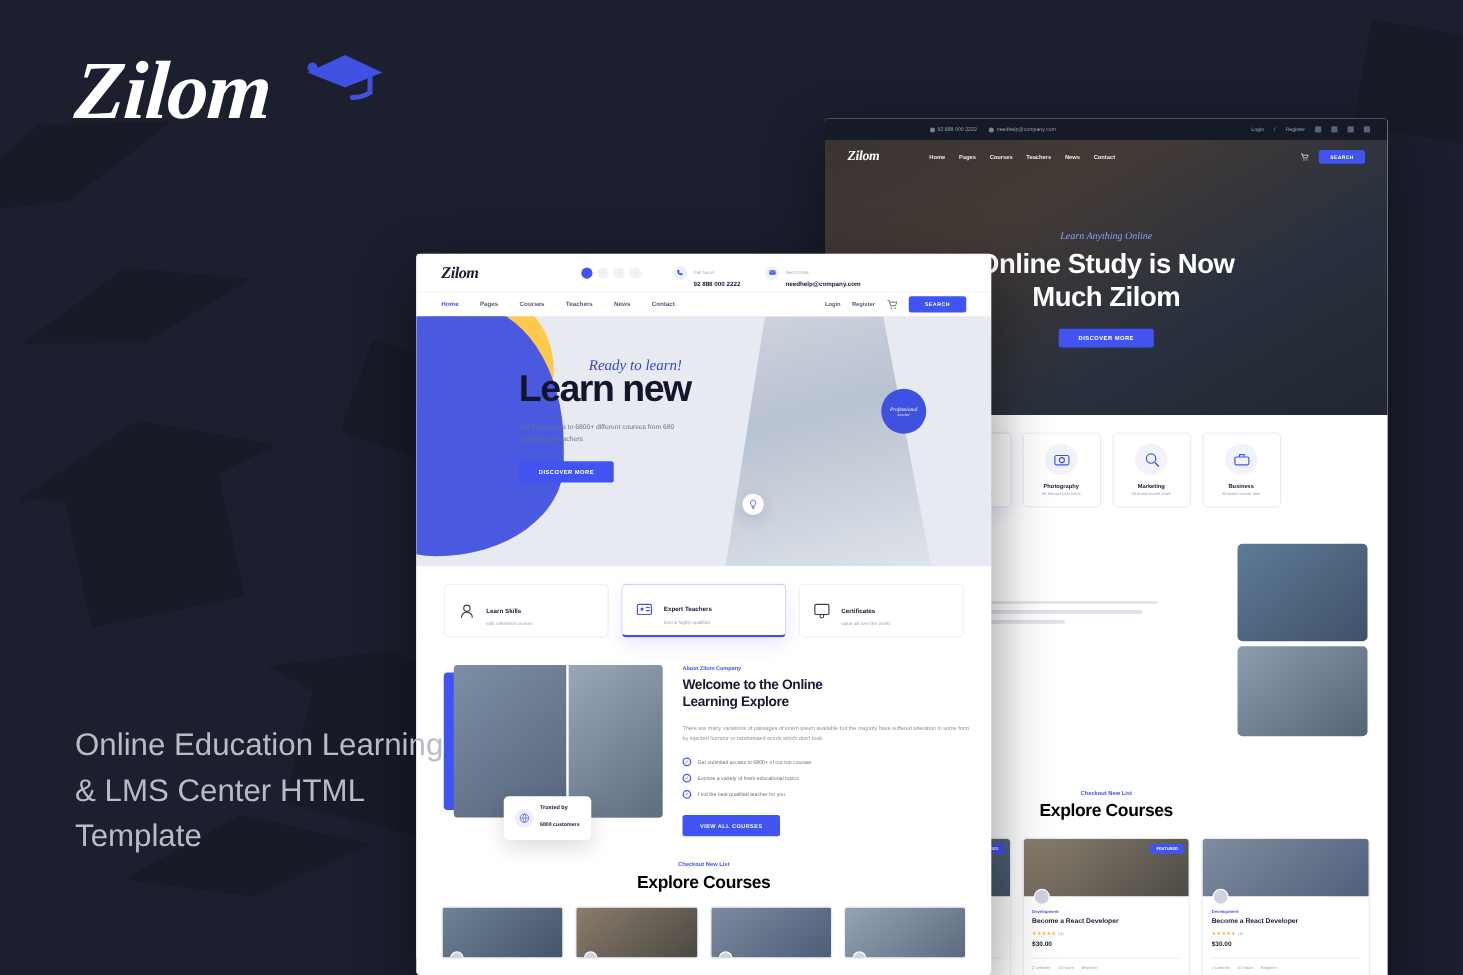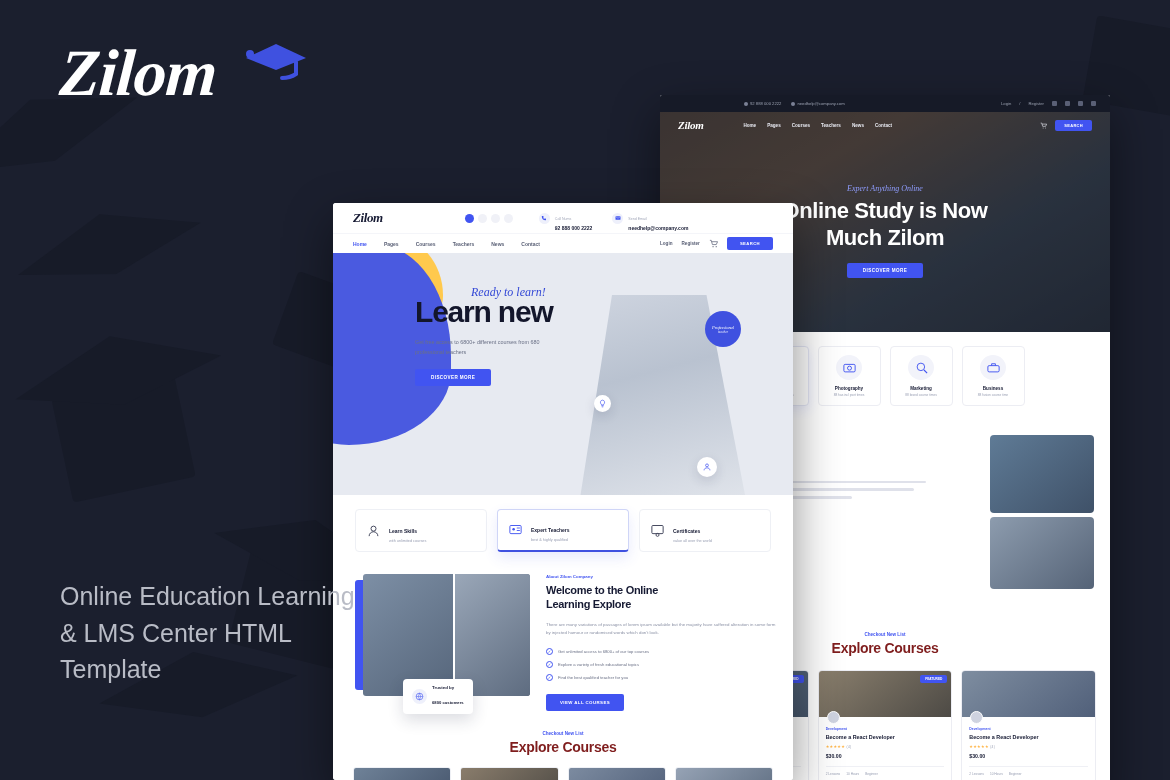--- a/index.html
+++ b/index.html
@@ -105,21 +105,21 @@
   .photo-a { position:absolute; right:16px; top:340px; width:104px; height:78px;
              border-radius:4px; overflow:hidden;
              background:linear-gradient(140deg,#5f7b96,#3f5168); }
   .photo-b { position:absolute; right:16px; top:422px; width:104px; height:72px;
              border-radius:4px; overflow:hidden;
              background:linear-gradient(140deg,#8d9cae,#556377); }
 
   .courses-r { position:absolute; left:0; top:525px; width:100%; bottom:0;
                background:#fff; padding-top:12px; }
   .sec-label { font-size:4.6px; color:#4154f1; text-align:center; font-weight:600; }
-  .sec-title { font-size:14px; color:#7f1d1d; text-align:center; font-weight:700;
+  .sec-title { font-size:14px; color:#000000; text-align:center; font-weight:700;
                margin-top:3px; letter-spacing:-.3px; }
   .course-row { display:flex; gap:9px; padding:14px 14px 0 14px; }
   .course-card { flex:1; border:1px solid #ecedf3; border-radius:4px; overflow:hidden;
                  background:#fff; position:relative; }
   .cc-img { height:46px; background:linear-gradient(140deg,#6d7f93,#46566b); position:relative;}
   .cc-img.v2 { background:linear-gradient(140deg,#8a7f6d,#4d4a45); }
   .cc-img.v3 { background:linear-gradient(140deg,#7e8da0,#51607a); }
   .cc-tag { position:absolute; right:4px; top:4px; background:#4154f1; color:#fff;
             font-size:3.2px; padding:2px 5px; border-radius:2px; font-weight:700; }
   .cc-av { position:absolute; left:8px; bottom:-7px; width:13px; height:13px;
@@ -155,21 +155,21 @@
   #mockup-left .nav { height:20px; background:#fff; display:flex; align-items:center;
                       padding:0 20px; border-top:1px solid #f4f5f9; }
   #mockup-left .nav a { font-size:5px; color:#5a6076; font-weight:600; margin-right:17px;
                         text-decoration:none; }
   #mockup-left .nav a.active { color:#4154f1; }
   .nav-tail { margin-left:auto; display:flex; align-items:center; gap:9px; }
   .nav-tail span { font-size:4.6px; color:#5a6076; font-weight:600; }
   .search-btn { background:#4154f1; color:#fff; font-size:4.2px; font-weight:700;
                 padding:4px 13px; border-radius:2px; letter-spacing:.4px; }
 
-  .hero-l { position:relative; height:242px; background:#e7eaf1; overflow:hidden; }
+  .hero-l { position:relative; height:200px; background:#e7eaf1; overflow:hidden; }
   .blob-y { position:absolute; left:-10px; top:-18px; width:120px; height:110px;
             background:#ffc94d; border-radius:55% 45% 50% 50%/60% 55% 45% 40%; }
   .blob-b { position:absolute; left:-72px; top:-8px; width:190px; height:200px;
             background:#4a5ae0; border-radius:50% 42% 58% 50%/52% 60% 40% 48%; }
   .hero-l-txt { position:absolute; left:82px; top:32px; width:200px; z-index:3; }
   .script-l { font-family:"Liberation Serif", serif; font-style:italic; color:#3247d6;
               font-size:12px; margin-bottom:-4px; margin-left:56px; }
   .h1-l { font-size:30px; line-height:1.04; color:#13162b; font-weight:700;
           letter-spacing:-1.2px; }
   .sub-l { font-size:5.4px; color:#6a7086; line-height:1.85; margin-top:10px; width:150px; }
@@ -304,21 +304,21 @@
       <span>Register</span>
       <span class="soc"></span>
       <span class="soc"></span>
       <span class="soc"></span>
       <span class="soc"></span>
     </div>
   </div>
 
   <div class="hero-r">
     <div class="hero-r-in">
-      <div class="script-r">Expert Anything Online</div>
+      <div class="script-r">Learn Anything Online</div>
       <div class="h1-r">
         <div>Online Study is Now</div>
         <div>Much Zilom</div>
       </div>
       <div class="btn-r">DISCOVER MORE</div>
     </div>
   </div>
 
   <div class="navbar">
     <div class="nav-logo">Zilom</div>

